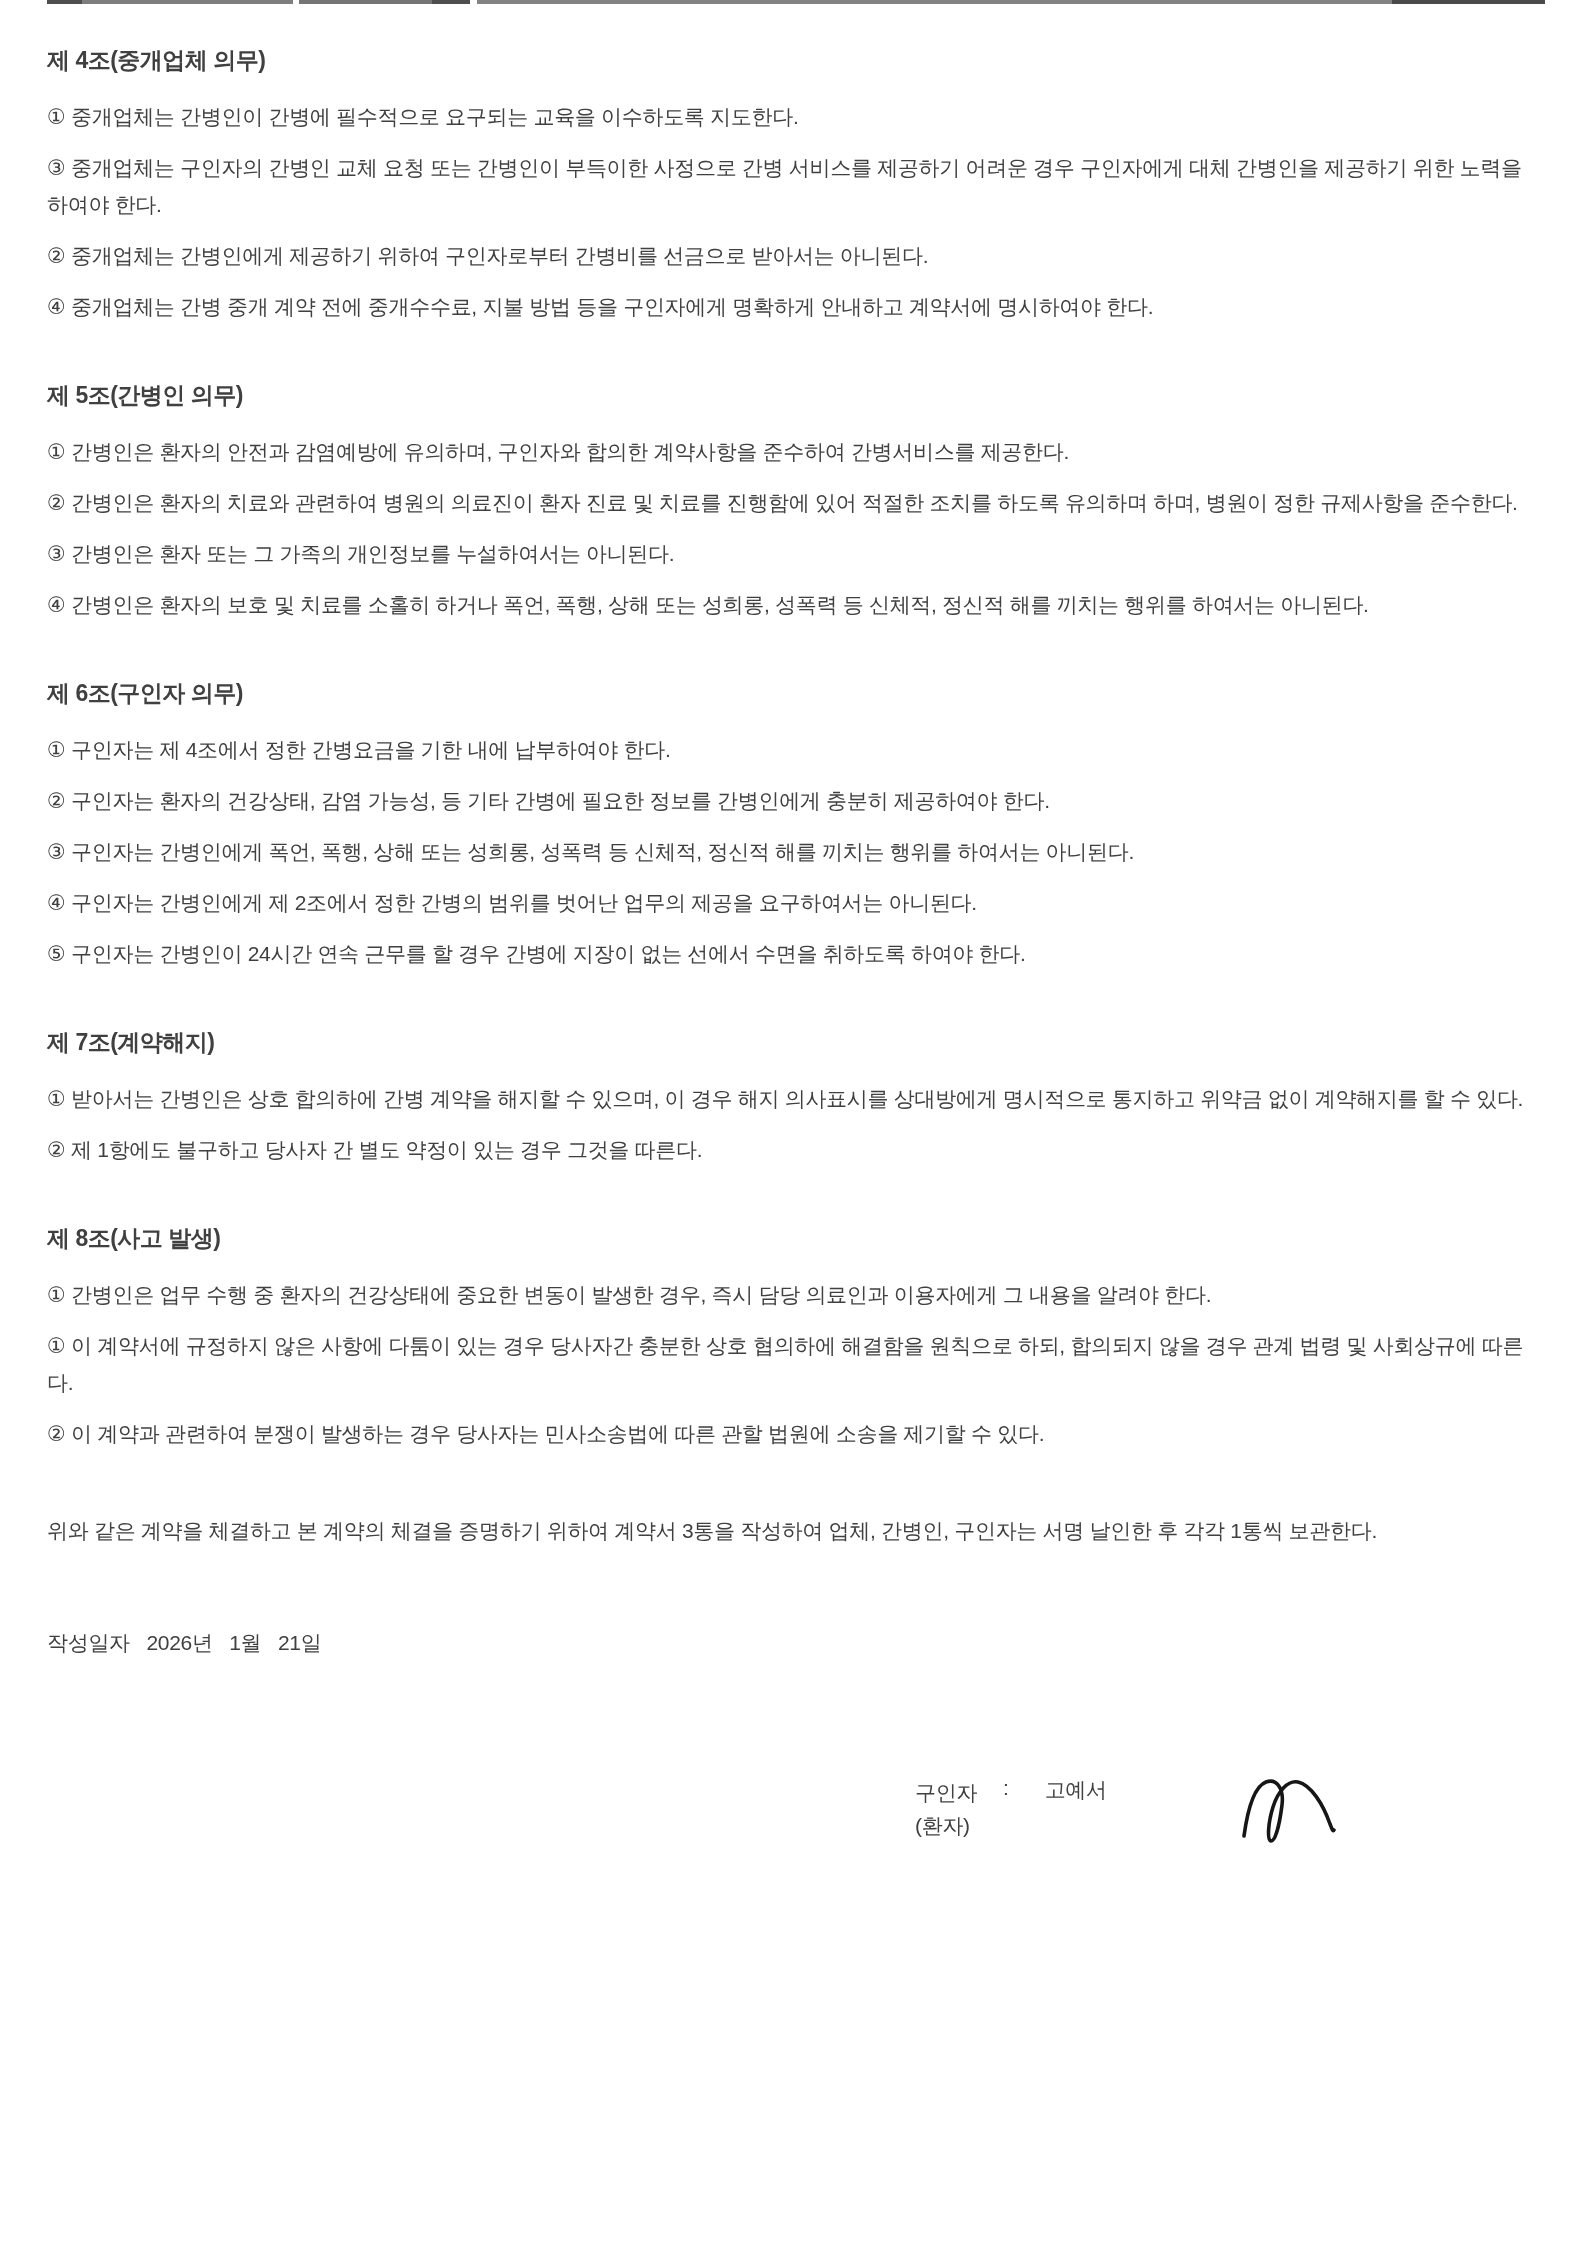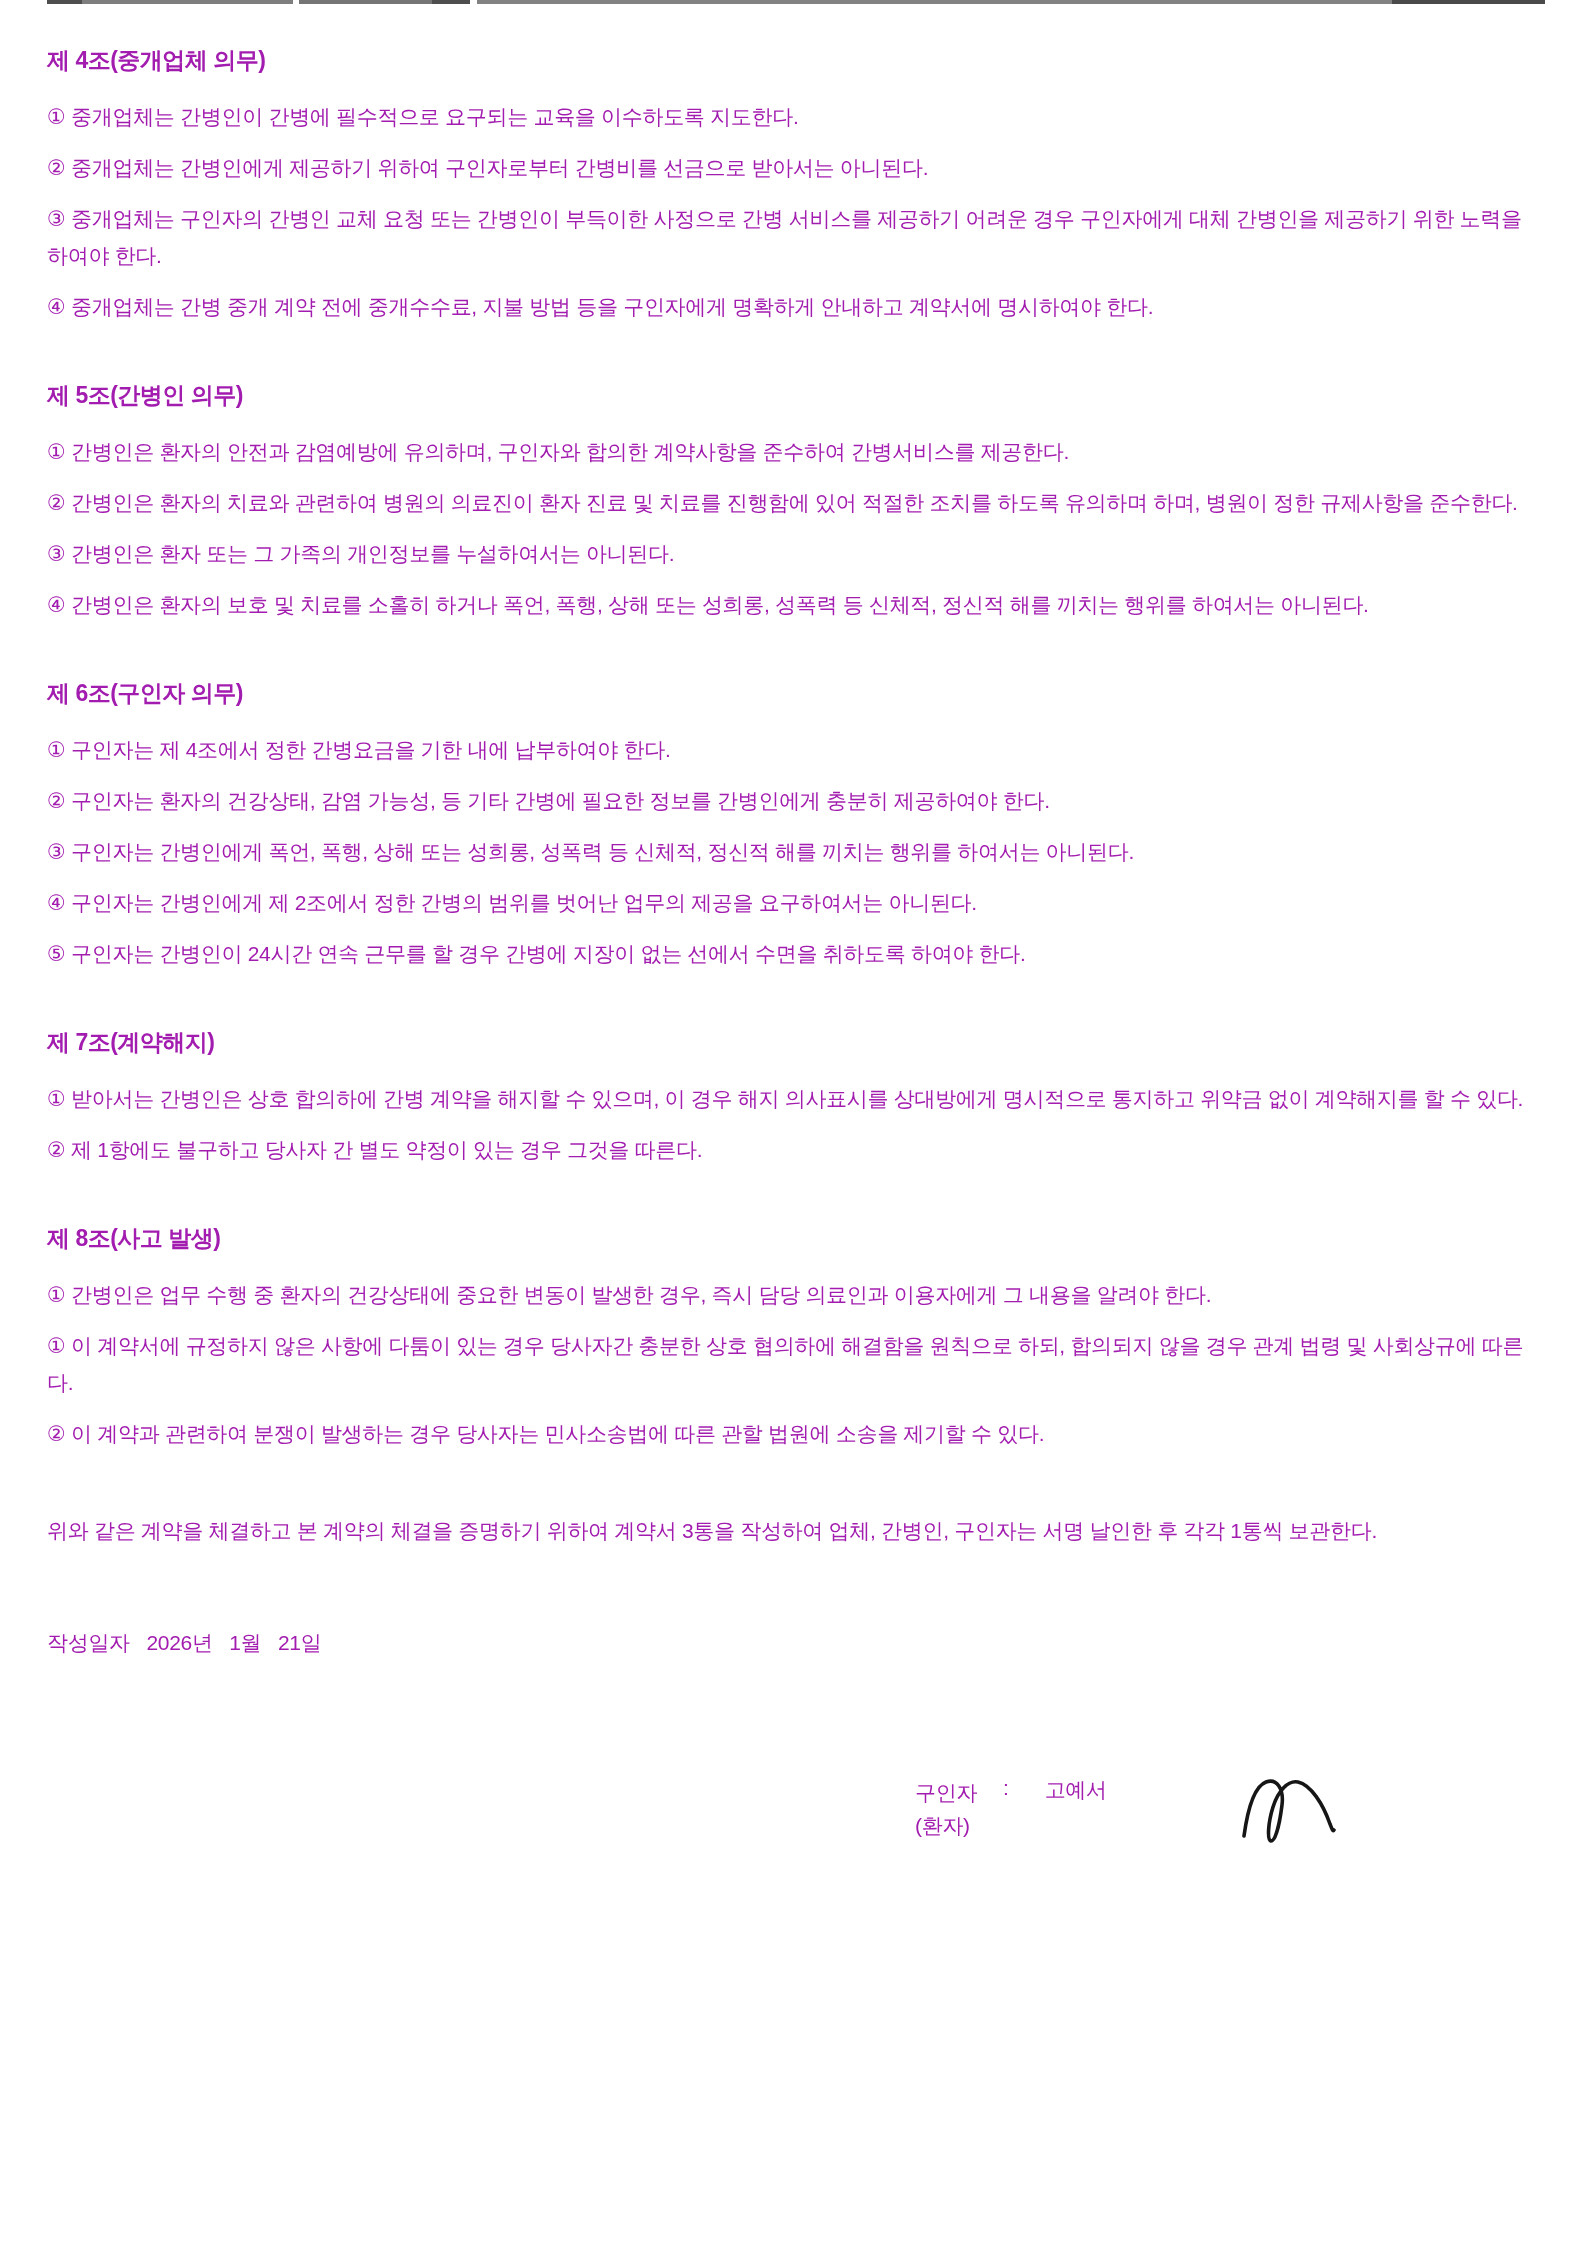--- a/index.html
+++ b/index.html
@@ -7,21 +7,21 @@
     padding: 0;
     background: #ffffff;
   }
   .page {
     position: relative;
     width: 1588px;
     height: 2245px;
     background: #ffffff;
     overflow: hidden;
     font-family: "Liberation Sans", "DejaVu Sans", sans-serif;
-    color: #a21caf;
+    color: #404040;
   }
   
   .top-strip { position: absolute; top: 0; left: 0; width: 100%; height: 5px; }
   .top-strip .seg { position: absolute; top: 0; height: 4px; }
   .seg-1 { left: 47px;   width: 35px;  background: #4e4e4e; }
   .seg-2 { left: 82px;   width: 211px; background: #7e7e7e; }
   .seg-3 { left: 299px;  width: 133px; background: #757575; }
   .seg-4 { left: 432px;  width: 38px;  background: #4e4e4e; }
   .seg-5 { left: 477px;  width: 915px; background: #828282; }
   .seg-6 { left: 1392px; width: 153px; background: #4a4a4a; }
@@ -98,22 +98,22 @@
     <div class="seg seg-4"></div>
     <div class="seg seg-5"></div>
     <div class="seg seg-6"></div>
   </div>
 
   <div class="content">
 
     <section class="article">
       <h2 class="article-title">제 4조(중개업체 의무)</h2>
       <p class="clause">① 중개업체는 간병인이 간병에 필수적으로 요구되는 교육을 이수하도록 지도한다.</p>
+      <p class="clause">③ 중개업체는 구인자의 간병인 교체 요청 또는 간병인이 부득이한 사정으로 간병 서비스를 제공하기 어려운 경우 구인자에게 대체 간병인을 제공하기 위한 노력을 하여야 한다.</p>
       <p class="clause">② 중개업체는 간병인에게 제공하기 위하여 구인자로부터 간병비를 선금으로 받아서는 아니된다.</p>
-      <p class="clause">③ 중개업체는 구인자의 간병인 교체 요청 또는 간병인이 부득이한 사정으로 간병 서비스를 제공하기 어려운 경우 구인자에게 대체 간병인을 제공하기 위한 노력을 하여야 한다.</p>
       <p class="clause">④ 중개업체는 간병 중개 계약 전에 중개수수료, 지불 방법 등을 구인자에게 명확하게 안내하고 계약서에 명시하여야 한다.</p>
     </section>
 
     <section class="article">
       <h2 class="article-title">제 5조(간병인 의무)</h2>
       <p class="clause">① 간병인은 환자의 안전과 감염예방에 유의하며, 구인자와 합의한 계약사항을 준수하여 간병서비스를 제공한다.</p>
       <p class="clause">② 간병인은 환자의 치료와 관련하여 병원의 의료진이 환자 진료 및 치료를 진행함에 있어 적절한 조치를 하도록 유의하며 하며, 병원이 정한 규제사항을 준수한다.</p>
       <p class="clause">③ 간병인은 환자 또는 그 가족의 개인정보를 누설하여서는 아니된다.</p>
       <p class="clause">④ 간병인은 환자의 보호 및 치료를 소홀히 하거나 폭언, 폭행, 상해 또는 성희롱, 성폭력 등 신체적, 정신적 해를 끼치는 행위를 하여서는 아니된다.</p>
     </section>

